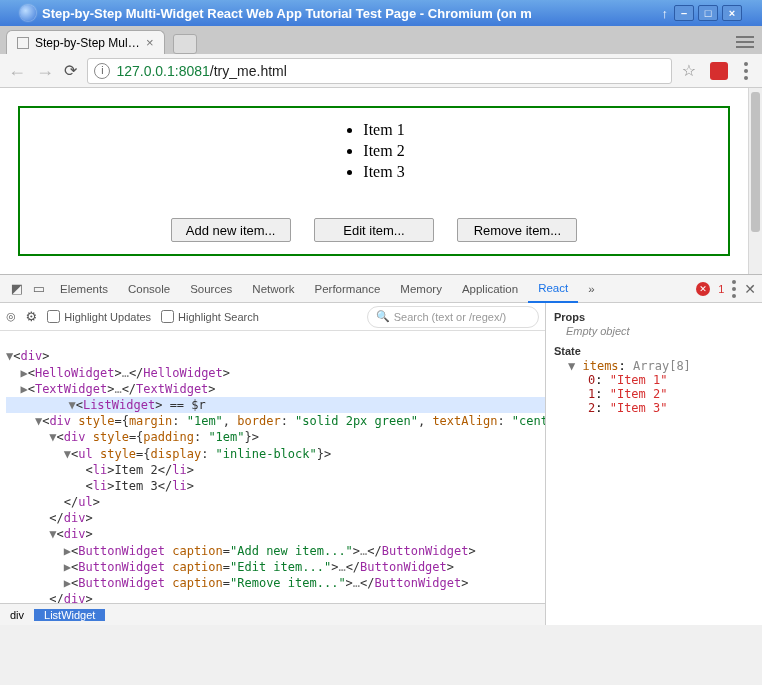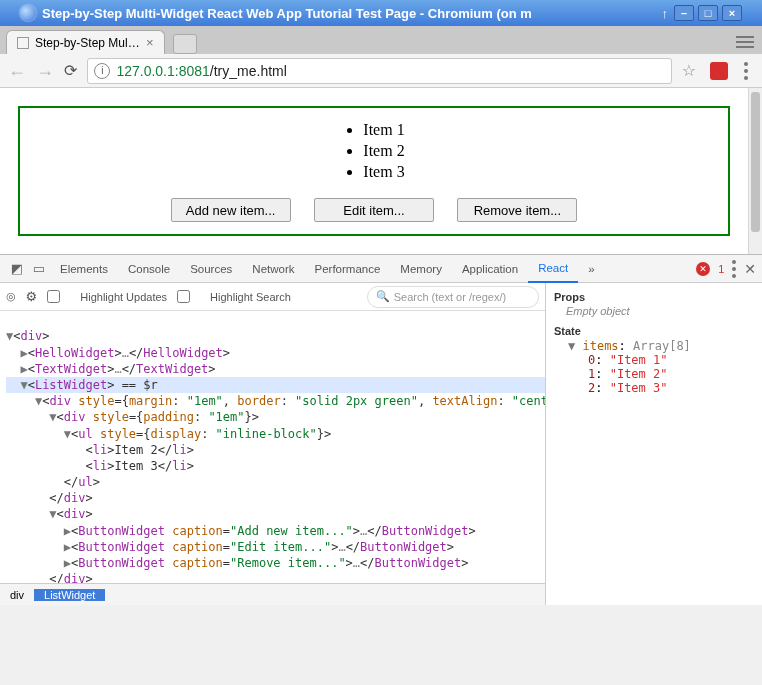--- a/index.html
+++ b/index.html
@@ -34,50 +34,50 @@
   .omnibox .url-path { color:#222; }
   .ext-icon { width:18px;height:18px;background:#d62e2e;border-radius:3px; margin-left:4px; }
   .menu-dots { width:4px; display:flex; flex-direction:column; gap:3px; margin:0 6px; }
   .menu-dots div { width:4px;height:4px;border-radius:50%;background:#777; }
 
   
   .page { background:#fff; padding:18px; }
   .list-widget { border:2px solid green; margin:0; padding:1em; text-align:center; }
   .list-widget ul { display:inline-block; text-align:left; margin:0; padding-left:20px; }
   .list-widget li { font-family:"Times New Roman",serif; font-size:16px; line-height:1.3; }
-  .button-row { margin-top:16px; }
+  .button-row { margin-top:36px; }
   .button-row button { font-size:13px; width:120px; height:24px; margin:0 10px; background:#efefef; border:1px solid #a0a0a0; border-radius:2px; }
 
   
   .devtools { border-top:1px solid #bbb; background:#f4f4f4; }
   .dt-tabs { height:28px; display:flex; align-items:center; padding:0 6px; gap:0; font-size:11.5px; color:#555; border-bottom:1px solid #ccc; }
   .dt-icon { display:inline-flex; align-items:center; justify-content:center; width:22px; color:#666; font-size:13px; }
   .dt-tab { padding:0 10px; height:28px; display:flex; align-items:center; }
   .dt-tab.active { color:#1a73e8; border-bottom:2px solid #1a73e8; }
   .dt-right { margin-left:auto; display:flex; align-items:center; gap:8px; }
   .err-badge { width:14px;height:14px;border-radius:50%;background:#d62e2e;color:#fff;display:flex;align-items:center;justify-content:center;font-size:9px;}
   .err-count{color:#d62e2e;font-size:11px;}
   .dt-close{font-size:14px;color:#666;}
 
   .dt-body { display:flex; height:322px; background:#fff; }
   .dt-left { flex:1; border-right:1px solid #ccc; display:flex; flex-direction:column; min-width:0; }
   .dt-toolbar { height:28px; border-bottom:1px solid #ddd; display:flex; align-items:center; gap:10px; padding:0 6px; font-size:11px; color:#555; }
   .dt-gear { font-size:13px; color:#555; }
-  .dt-ck { display:flex; align-items:center; gap:20px; }
+  .dt-ck { display:flex; align-items:center; gap:4px; }
   .dt-ck input { margin:0; }
   .dt-search { margin-left:auto; height:22px; width:172px; border:1px solid #ddd; border-radius:11px; display:flex; align-items:center; padding:0 8px; color:#999; font-size:11px; gap:4px;}
   .tree { flex:1; overflow:auto; font-family: Menlo, Consolas, monospace; font-size:12px; line-height:1.35; padding:4px 0 4px 6px; color:#333;margin-top:13px; }
   .tree .row { white-space:pre; }
   .tri { color:#777; }
   .tag-comp { color:#9b2aa3; }
   .tag-html { color:#9b2aa3; }
   .attr-name { color:#b05c00; }
   .attr-str { color:#0a7b2b; }
   .eqr { color:#333; }
-  .sel { background:#d9e8ff; }
+  .sel { background:#d9e8ff;padding-left:48px; }
   .ellip { color:#888; }
   .crumb { height:22px; border-top:1px solid #ccc; background:#f4f4f4; display:flex; align-items:center; font-size:11px; }
   .crumb span { padding:0 10px; }
   .crumb .active { background:#3f7bd9; color:#fff; }
 
   .dt-rightp { width:216px; padding:6px 8px; font-family: Menlo, Consolas, monospace; font-size:12px; }
   .dt-rightp h4 { margin:2px 0 2px 0; font-weight:bold; font-size:11px; font-family:Arial; color:#333;}
   .dt-rightp .empty { font-style:italic; color:#888; padding-left:12px; font-family:Arial; font-size:11px;}
   .state-line .key { color:#b05c00;margin-top:11px; }
   .state-line .idx { color:#a31515; }

